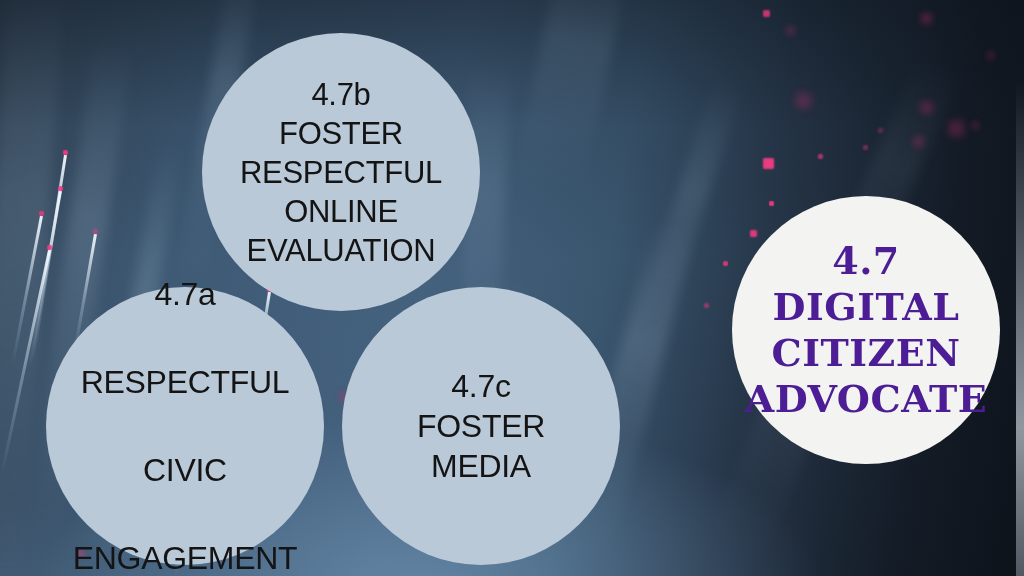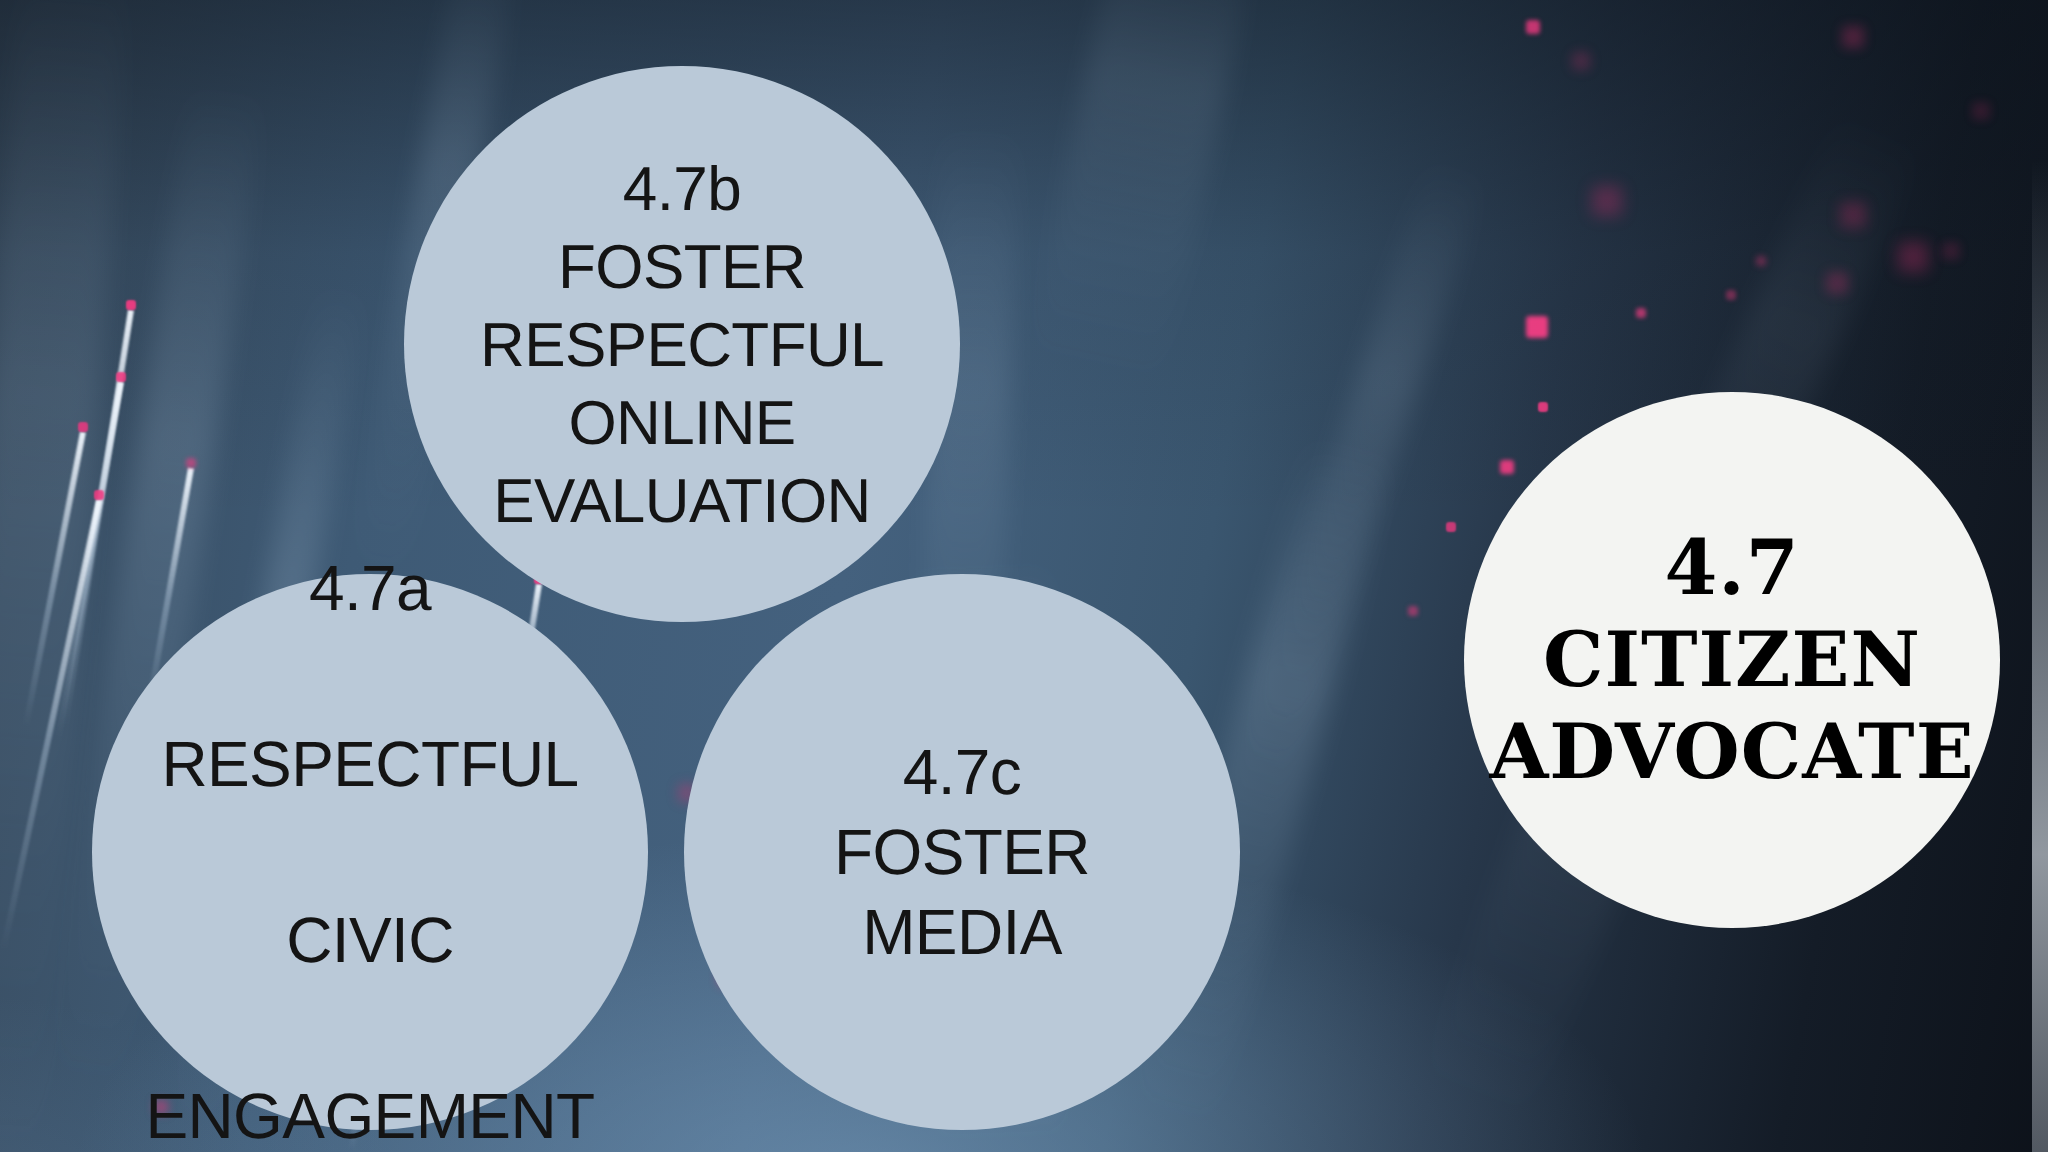--- a/index.html
+++ b/index.html
@@ -68,21 +68,21 @@
   }
   .bubble.blue { width:278px; height:278px; background:#bac9d8; color:#141414; }
   .bubble .line { display:block; white-space:nowrap; }
   .c-47b { left:202px; top:33px;  font-size:31px; line-height:39px; letter-spacing:-0.3px; }
   .c-47d { left:491px; top:27px;  font-size:30px; line-height:38px; letter-spacing:-0.3px; }
   .c-47a { left:46px;  top:287px; font-size:32px; line-height:40px; letter-spacing:-0.3px;gap:48px; }
   .c-47c { left:342px; top:287px; font-size:32px; line-height:40px; letter-spacing:-0.3px;text-align:center; }
   .c-hub {
     left:732px; top:196px; width:268px; height:268px; background:#f3f4f2;
     font-family:"DejaVu Serif", serif; font-weight:700;
-    font-size:38px; line-height:46px; color:#000000; letter-spacing:0.5px;
+    font-size:38px; line-height:46px; color:#4c1d95; letter-spacing:0.5px;
   }
 </style>
 </head>
 <body>
 
 <div class="stage">
 
   <div class="bg-base"></div>
 
   <div class="streak" style="left:10px;top:-20px;width:55px;height:620px;transform:rotate(4deg);opacity:.22;"></div>
@@ -125,17 +125,18 @@
   </div>
 
   <div class="bubble blue c-47c">
     <span class="line">4.7c</span>
     <span class="line">FOSTER</span>
     <span class="line">MEDIA</span>
   </div>
 
   <div class="bubble c-hub">
     <span class="line">4.7</span>
+    <span class="line">DIGITAL</span>
     <span class="line">CITIZEN</span>
     <span class="line">ADVOCATE</span>
   </div>
 
 </div>
 
 </body></html>

